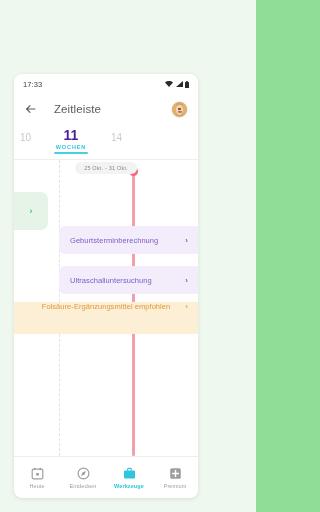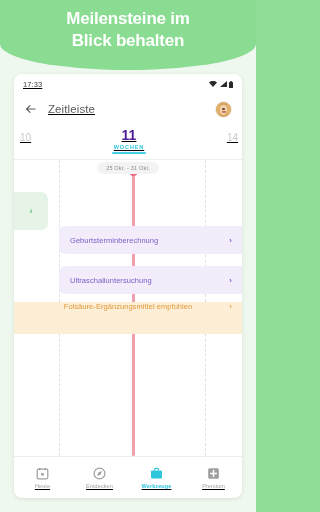--- a/index.html
+++ b/index.html
@@ -22,26 +22,26 @@
   .promo-text {
     position:absolute; top:8px; left:0; width:256px;
     text-align:center; color:#ffffff;
     font-size:17px; font-weight:bold; line-height:1.28;
     letter-spacing:-.2px;
   }
 
   
   .phone {
     position:absolute; top:74px; left:14px;
-    width:228px; height:424px;
+    width:184px; height:424px;
     background:#ffffff;
     border-radius:8px;
     box-shadow:0 1px 4px rgba(0,0,0,.10);
     overflow:hidden;
-    display:flex; flex-direction:column;text-decoration:underline;
+    display:flex; flex-direction:column;
   }
 
   
   .statusbar {
     height:20px; flex:0 0 20px;
     display:flex; align-items:center; justify-content:space-between;
     padding:0 9px;
   }
   .status-time { font-size:7.5px; color:#3d3d3d; letter-spacing:.1px; }
   .status-icons { display:flex; align-items:center; gap:2.5px; }
@@ -51,21 +51,21 @@
   
   .appbar {
     height:30px; flex:0 0 30px;
     display:flex; align-items:center; padding:0 10px;
   }
   .back-arrow {
     width:14px; height:14px; position:relative; flex:0 0 14px;
     cursor:pointer;
   }
   .page-title {
-    margin-left:10px; font-size:11.5px; color:#5a5a5a; letter-spacing:.1px;
+    margin-left:16px; font-size:11.5px; color:#5a5a5a; letter-spacing:.1px;
   }
   .avatar {
     margin-left:auto; width:17px; height:17px; border-radius:50%;
     background:#e8c9a8; overflow:hidden; position:relative;
     border:1px solid #f2f2f2; cursor:pointer;
   }
   .av-hair { position:absolute; inset:0; background:#d9a463; border-radius:50%; }
   .av-face {
     position:absolute; left:25%; top:20%; width:50%; height:68%;
     background:#f6d3b0; border-radius:46% 46% 48% 48%;
@@ -73,21 +73,21 @@
   .av-hairL { position:absolute; left:3%; top:14%; width:26%; height:80%; background:#e0b36d; border-radius:50% 10% 40% 50%; }
   .av-hairR { position:absolute; right:3%; top:14%; width:26%; height:80%; background:#e0b36d; border-radius:10% 50% 50% 40%; }
   .av-eyeL, .av-eyeR { position:absolute; top:44%; width:2px; height:1.5px; background:#6b4a2a; border-radius:50%; }
   .av-eyeL { left:37%; } .av-eyeR { right:37%; }
   .av-mouth { position:absolute; left:43%; top:62%; width:4px; height:2px; background:#c5705f; border-radius:0 0 50% 50%; }
 
   
   .weekbar {
     flex:0 0 36px; position:relative;
     border-bottom:1px solid #eeeeee;
-    display:flex; align-items:flex-start; justify-content:space-between;
+    display:flex; align-items:flex-start; justify-content:flex-start;
     padding:4px 4px 0 6px;
   }
   .week-side {
     font-size:10px; color:#c9c9c9; padding-top:4px; width:34px;
     cursor:pointer;
   }
   .week-side.right { text-align:right; }
   .week-cur { text-align:center; cursor:pointer; }
   .week-num { font-size:14px; font-weight:bold; color:#4c1d95; line-height:1.05; }
   .week-lbl {
@@ -176,26 +176,20 @@
   }
   .navicon { width:14px; height:14px; display:flex; align-items:center; justify-content:center; }
   .navlbl { font-size:5.5px; color:#9e9e9e; letter-spacing:.1px; }
   .navitem.active .navlbl { color:#2ec5dd; font-weight:bold; }
 </style>
 </head>
 <body>
 
 <div id="screen">
 
-  <div class="promo">
-    <div class="promo-text">
-      <div>Meilensteine im</div>
-      <div>Blick behalten</div>
-    </div>
-  </div>
 
   <div class="phone">
 
     <div class="statusbar">
       <div class="status-time">17:33</div>
       <div class="status-icons">
         <span class="ico-wifi">
           <svg width="8" height="6" viewBox="0 0 8 6">
               <path d="M4 6 L0 1.4 A6 6 0 0 1 8 1.4 Z" fill="#2b2b2b"></path>
             </svg>

